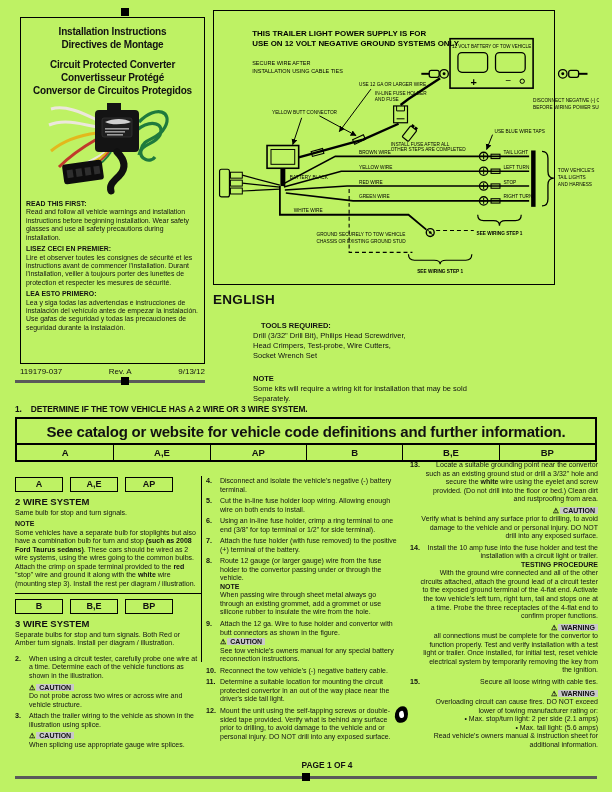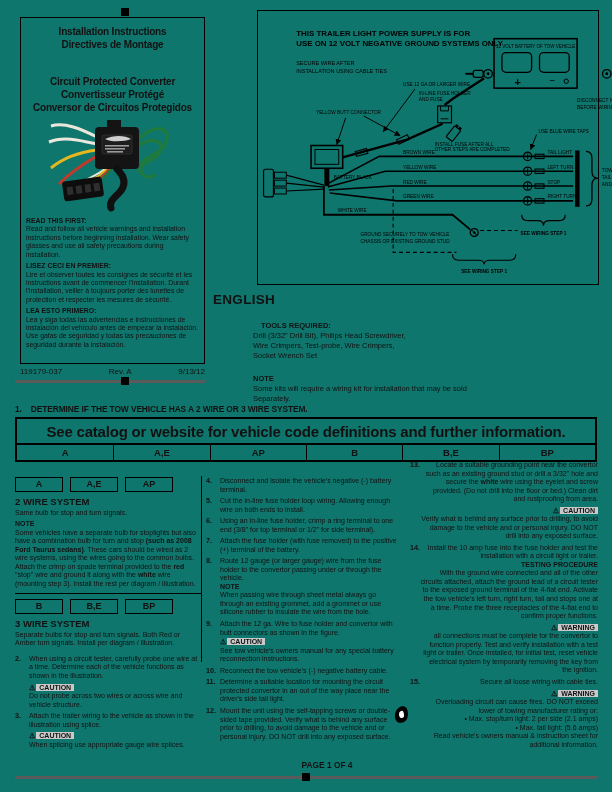--- a/index.html
+++ b/index.html
@@ -1,33 +1,33 @@
 <!DOCTYPE html>
 <html><head>
 <meta charset="utf-8">
 <style>
   html,body{margin:0;padding:0;background:#e8e8e8;}
-  .page{position:relative;width:612px;height:792px;background:#0f766e;margin:0 auto;
+  .page{position:relative;width:612px;height:792px;background:#bef264;margin:0 auto;
         font-family:"Liberation Sans",sans-serif;color:#111;overflow:hidden;
         -webkit-font-smoothing:antialiased;}
   .abs{position:absolute;}
   .b{font-weight:bold;}
   
   .regsq{position:absolute;width:8px;height:8px;background:#000;}
   .grayrule{position:absolute;height:3px;background:#5a5a5a;}
   
   .left-box{left:20px;top:17px;width:185px;height:347px;border:1.6px solid #000;box-sizing:border-box;text-align:center;}
   .t-main{margin-top:7px;font-size:10px;font-weight:bold;line-height:1.3;letter-spacing:-0.2px;}
-  .t-prod{margin-top:24px;font-size:10px;font-weight:bold;line-height:1.3;letter-spacing:-0.2px;}
+  .t-prod{margin-top:7px;font-size:10px;font-weight:bold;line-height:1.3;letter-spacing:-0.2px;}
   .prod-img{display:block;margin:3px auto 1px auto;}
   .readfirst{padding:0 5px;text-align:left;font-size:6.9px;line-height:1.22;}
   .rf-title{font-weight:bold;margin-top:3px;}
   .lp-footer{left:20px;top:367px;width:185px;display:flex;justify-content:space-between;font-size:8px;gap:39px;}
   
-  .diag-box{left:213px;top:10px;width:342px;height:275px;border:1.6px solid #000;box-sizing:border-box;margin-left:44px;}
+  .diag-box{left:213px;top:10px;width:342px;height:275px;border:1.6px solid #000;box-sizing:border-box;}
   .dt{font-size:4.8px;}
   .dt-s{font-size:5.6px;}
   .dt-b{font-size:8px;font-weight:bold;}
   .dt-bat{font-size:4.6px;}
   .dln{stroke:#000;fill:none;}
   
   .eng-h{left:213px;top:292px;font-size:13.5px;font-weight:bold;letter-spacing:0.3px;}
   .tools-t{left:213px;top:321px;font-size:7.5px;font-weight:bold;margin-left:48px;}
   .tools-b{left:253px;top:331px;font-size:7.5px;line-height:1.35;}
   .note-t{left:253px;top:374px;font-size:7.5px;font-weight:bold;}
@@ -269,21 +269,21 @@
 
       <path d="M196,246 Q196,252 202,252 L222,252 Q228,252 228,256 Q228,252 234,252 L254,252 Q260,252 260,246" class="dln" stroke-width="1.2"></path>
       <text x="228" y="265" class="dt" font-weight="bold" text-anchor="middle">SEE WIRING STEP 1</text>
     </svg>
   </div>
 
   <div class="abs eng-h">ENGLISH</div>
   <div class="abs tools-t">TOOLS REQUIRED:</div>
   <div class="abs tools-b">
     <div>Drill (3/32" Drill Bit), Philips Head Screwdriver,</div>
-    <div>Wire Crimpers, Test-probe, Wire Crimpers,</div>
+    <div>Head Crimpers, Test-probe, Wire Cutters,</div>
     <div>Socket Wrench Set</div>
   </div>
   <div class="abs note-t">NOTE</div>
   <div class="abs note-b">Some kits will require a wiring kit for installation that may be sold Separately.</div>
 
   <div class="abs step-h">
     <span>1.</span>
     <span>DETERMINE IF THE TOW VEHICLE HAS A 2 WIRE OR 3 WIRE SYSTEM.</span>
   </div>
   <div class="abs vtable">

